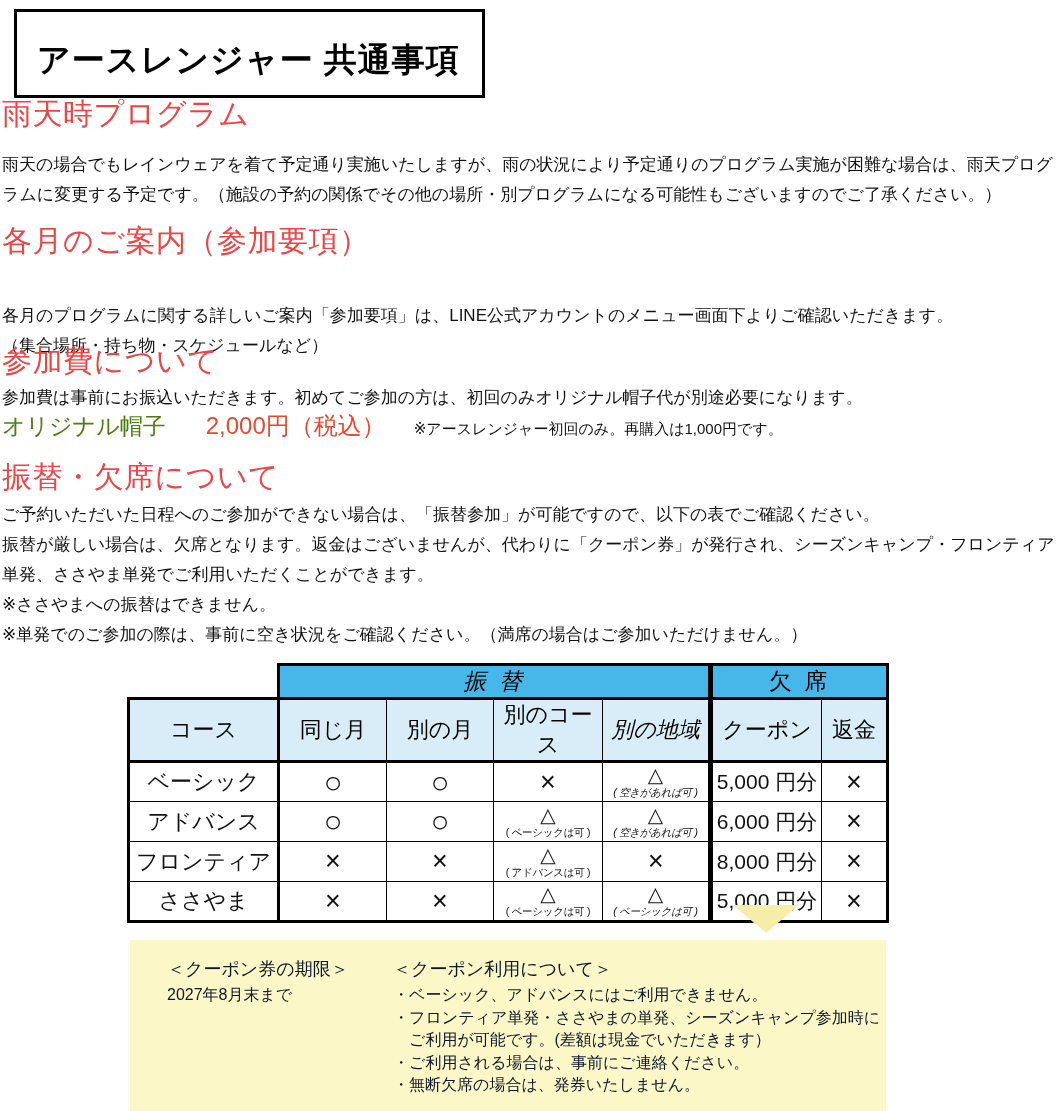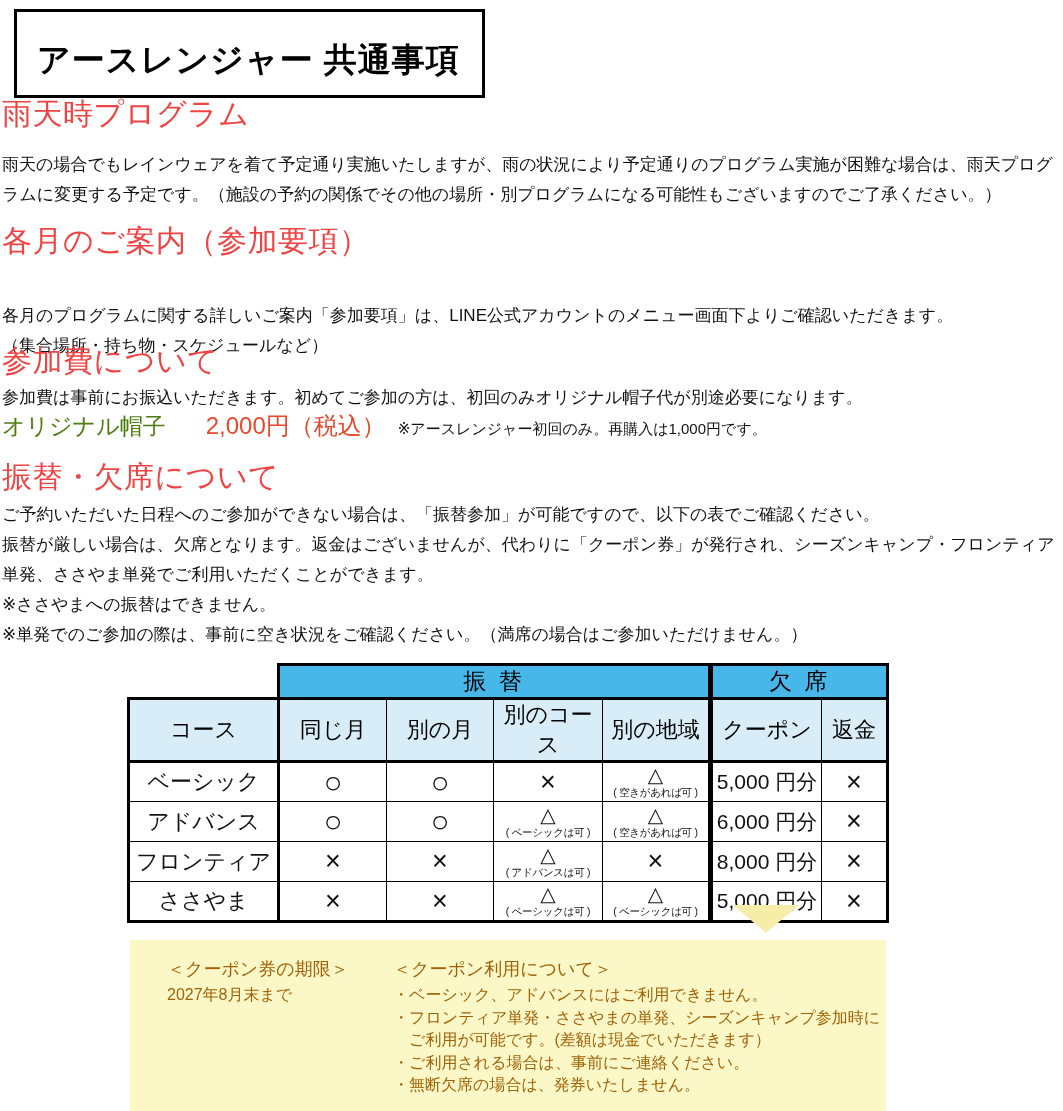--- a/index.html
+++ b/index.html
@@ -22,21 +22,21 @@
   .body-text { position:absolute; left:2px; width:1059px; font-size:17px; line-height:30px; color:#111; }
   .p-rain { top:150px; }
   .p-monthly { top:265px;margin-top:36px; }
   .p-fee { top:383px; }
   .p-transfer { top:500px; }
 
   
   .fee-line { position:absolute; left:2px; top:410px; display:flex; align-items:baseline; white-space:nowrap; }
   .fee-label { color:#4d7c0f; font-size:23px; }
   .fee-price { color:#e8492c; font-size:24px; margin-left:40px; }
-  .fee-note  { color:#111; font-size:15px; margin-left:12px; }
+  .fee-note  { color:#111; font-size:15px; margin-left:28px; }
 
   
   .transfer-table { position:absolute; top:663px; left:127px; border-collapse:collapse; table-layout:fixed; }
   .transfer-table th, .transfer-table td { border:1.5px solid #000; text-align:center; vertical-align:middle; font-weight:normal; padding:0; }
   .ghost { border:none !important; background:#fff; }
   .gh { background:#47b6e8; font-size:23px; letter-spacing:3px; color:#000; }
   tr.grow { height:33px; }
   tr.hrow { height:43px;padding-left:36px; }
   tr.brow { height:40px; }
   .ch { background:#d9edf8; font-size:22px; color:#000; }
@@ -44,28 +44,28 @@
   .money { font-size:21px; white-space:nowrap; }
   .mark { display:block; line-height:1; }
   .m-circ { font-size:31px; }
   .m-x { font-size:27px; }
   .m-tri { font-size:20px; }
   .cell-note { display:block; font-size:10.5px; line-height:1.15; margin-top:1px; letter-spacing:-0.3px; white-space:nowrap; }
   .bl3 { border-left:3px solid #000 !important; }
   .br3 { border-right:3px solid #000 !important; }
   .bt3 { border-top:3px solid #000 !important; }
   .bb3 { border-bottom:3px solid #000 !important; }
-  .br5 { border-right:5px solid #000 !important; }
+  .br5 { border-right:5px solid #000 !important;font-style:italic; }
 
   
   .down-arrow { position:absolute; top:905px; left:733px; width:0; height:0;
     border-left:33px solid transparent; border-right:33px solid transparent; border-top:28px solid #f6eda8; }
 
   
-  .coupon-box { position:absolute; top:940px; left:130px; width:756px; height:171px; background:#fbf7c7; color:#a16207;
+  .coupon-box { position:absolute; top:940px; left:130px; width:756px; height:171px; background:#fbf7c7; color:#0f172a;
     display:flex; padding:17px 0 0 37px; }
   .coupon-left { width:226px; flex:0 0 226px; }
   .coupon-right { flex:1; }
   .coupon-h { font-size:18px; line-height:24px; margin-bottom:3px; white-space:nowrap; }
   .coupon-t { font-size:16px; line-height:22.5px; white-space:nowrap; }
 </style>
 </head>
 <body>
 
 <div class="page">

